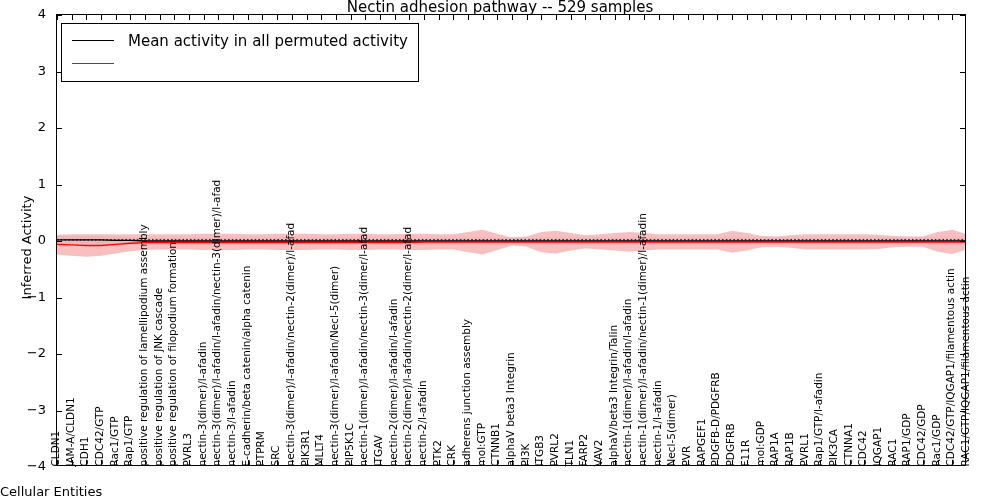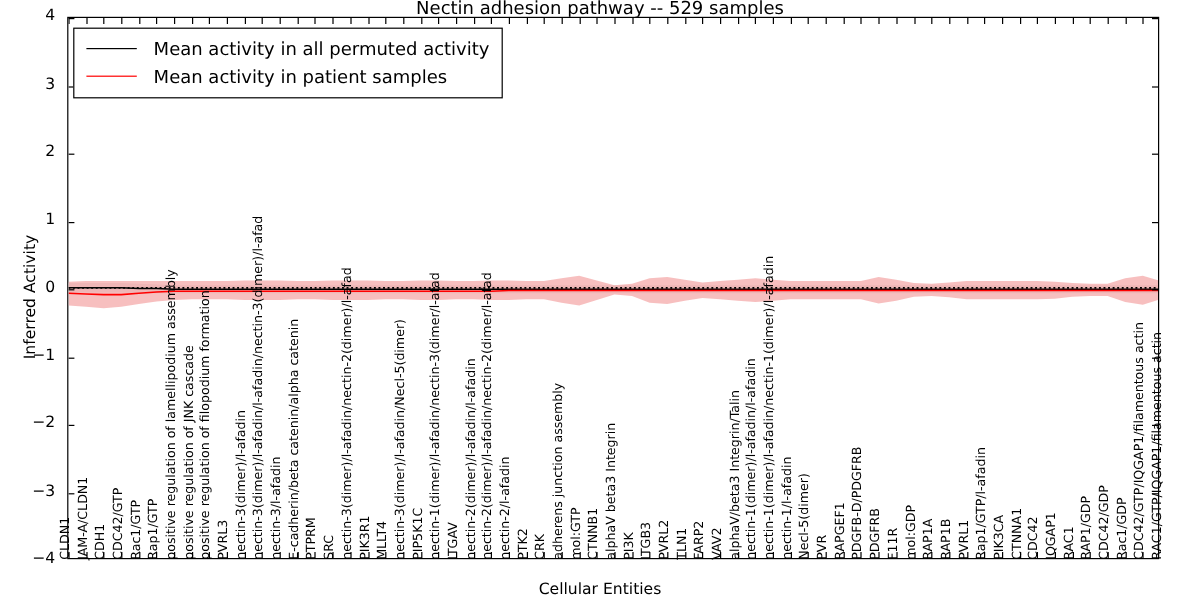--- a/index.html
+++ b/index.html
@@ -28,21 +28,21 @@
   .y-axis-title{
     position:absolute;left:-74px;top:240px;width:200px;text-align:center;
     font-size:13px;color:#000;
     transform:rotate(-90deg);transform-origin:center center;
   }
 
   
   .xtick{position:absolute;bottom:0;width:1px;height:5px;background:#000;}
   .xtick-top{position:absolute;top:0;width:1px;height:5px;background:#000;}
   .x-axis-title{
-    position:absolute;left:0;top:484px;width:1000px;text-align:center;
+    position:absolute;left:0;top:484px;width:1000px;
     font-size:13px;color:#000;
   }
 
   
   .xlabels{position:absolute;left:0;top:0;width:1000px;height:500px;pointer-events:none;}
   .xlab{
     position:absolute;bottom:34px;
     font-size:10.5px;line-height:10.5px;color:#000;
     white-space:nowrap;
     transform-origin:left bottom;
@@ -308,17 +308,16 @@
 
   <div class="x-axis-title">Cellular Entities</div>
 
   <div class="legend">
     <div class="legend-row">
       <span class="legend-swatch"></span>
       <span class="legend-text">Mean activity in all permuted activity</span>
     </div>
     <div class="legend-row">
       <span class="legend-swatch red"></span>
-      <span class="legend-text">Mean activity in patient samples</span>
     </div>
   </div>
 
 </div>
 
 </body></html>

